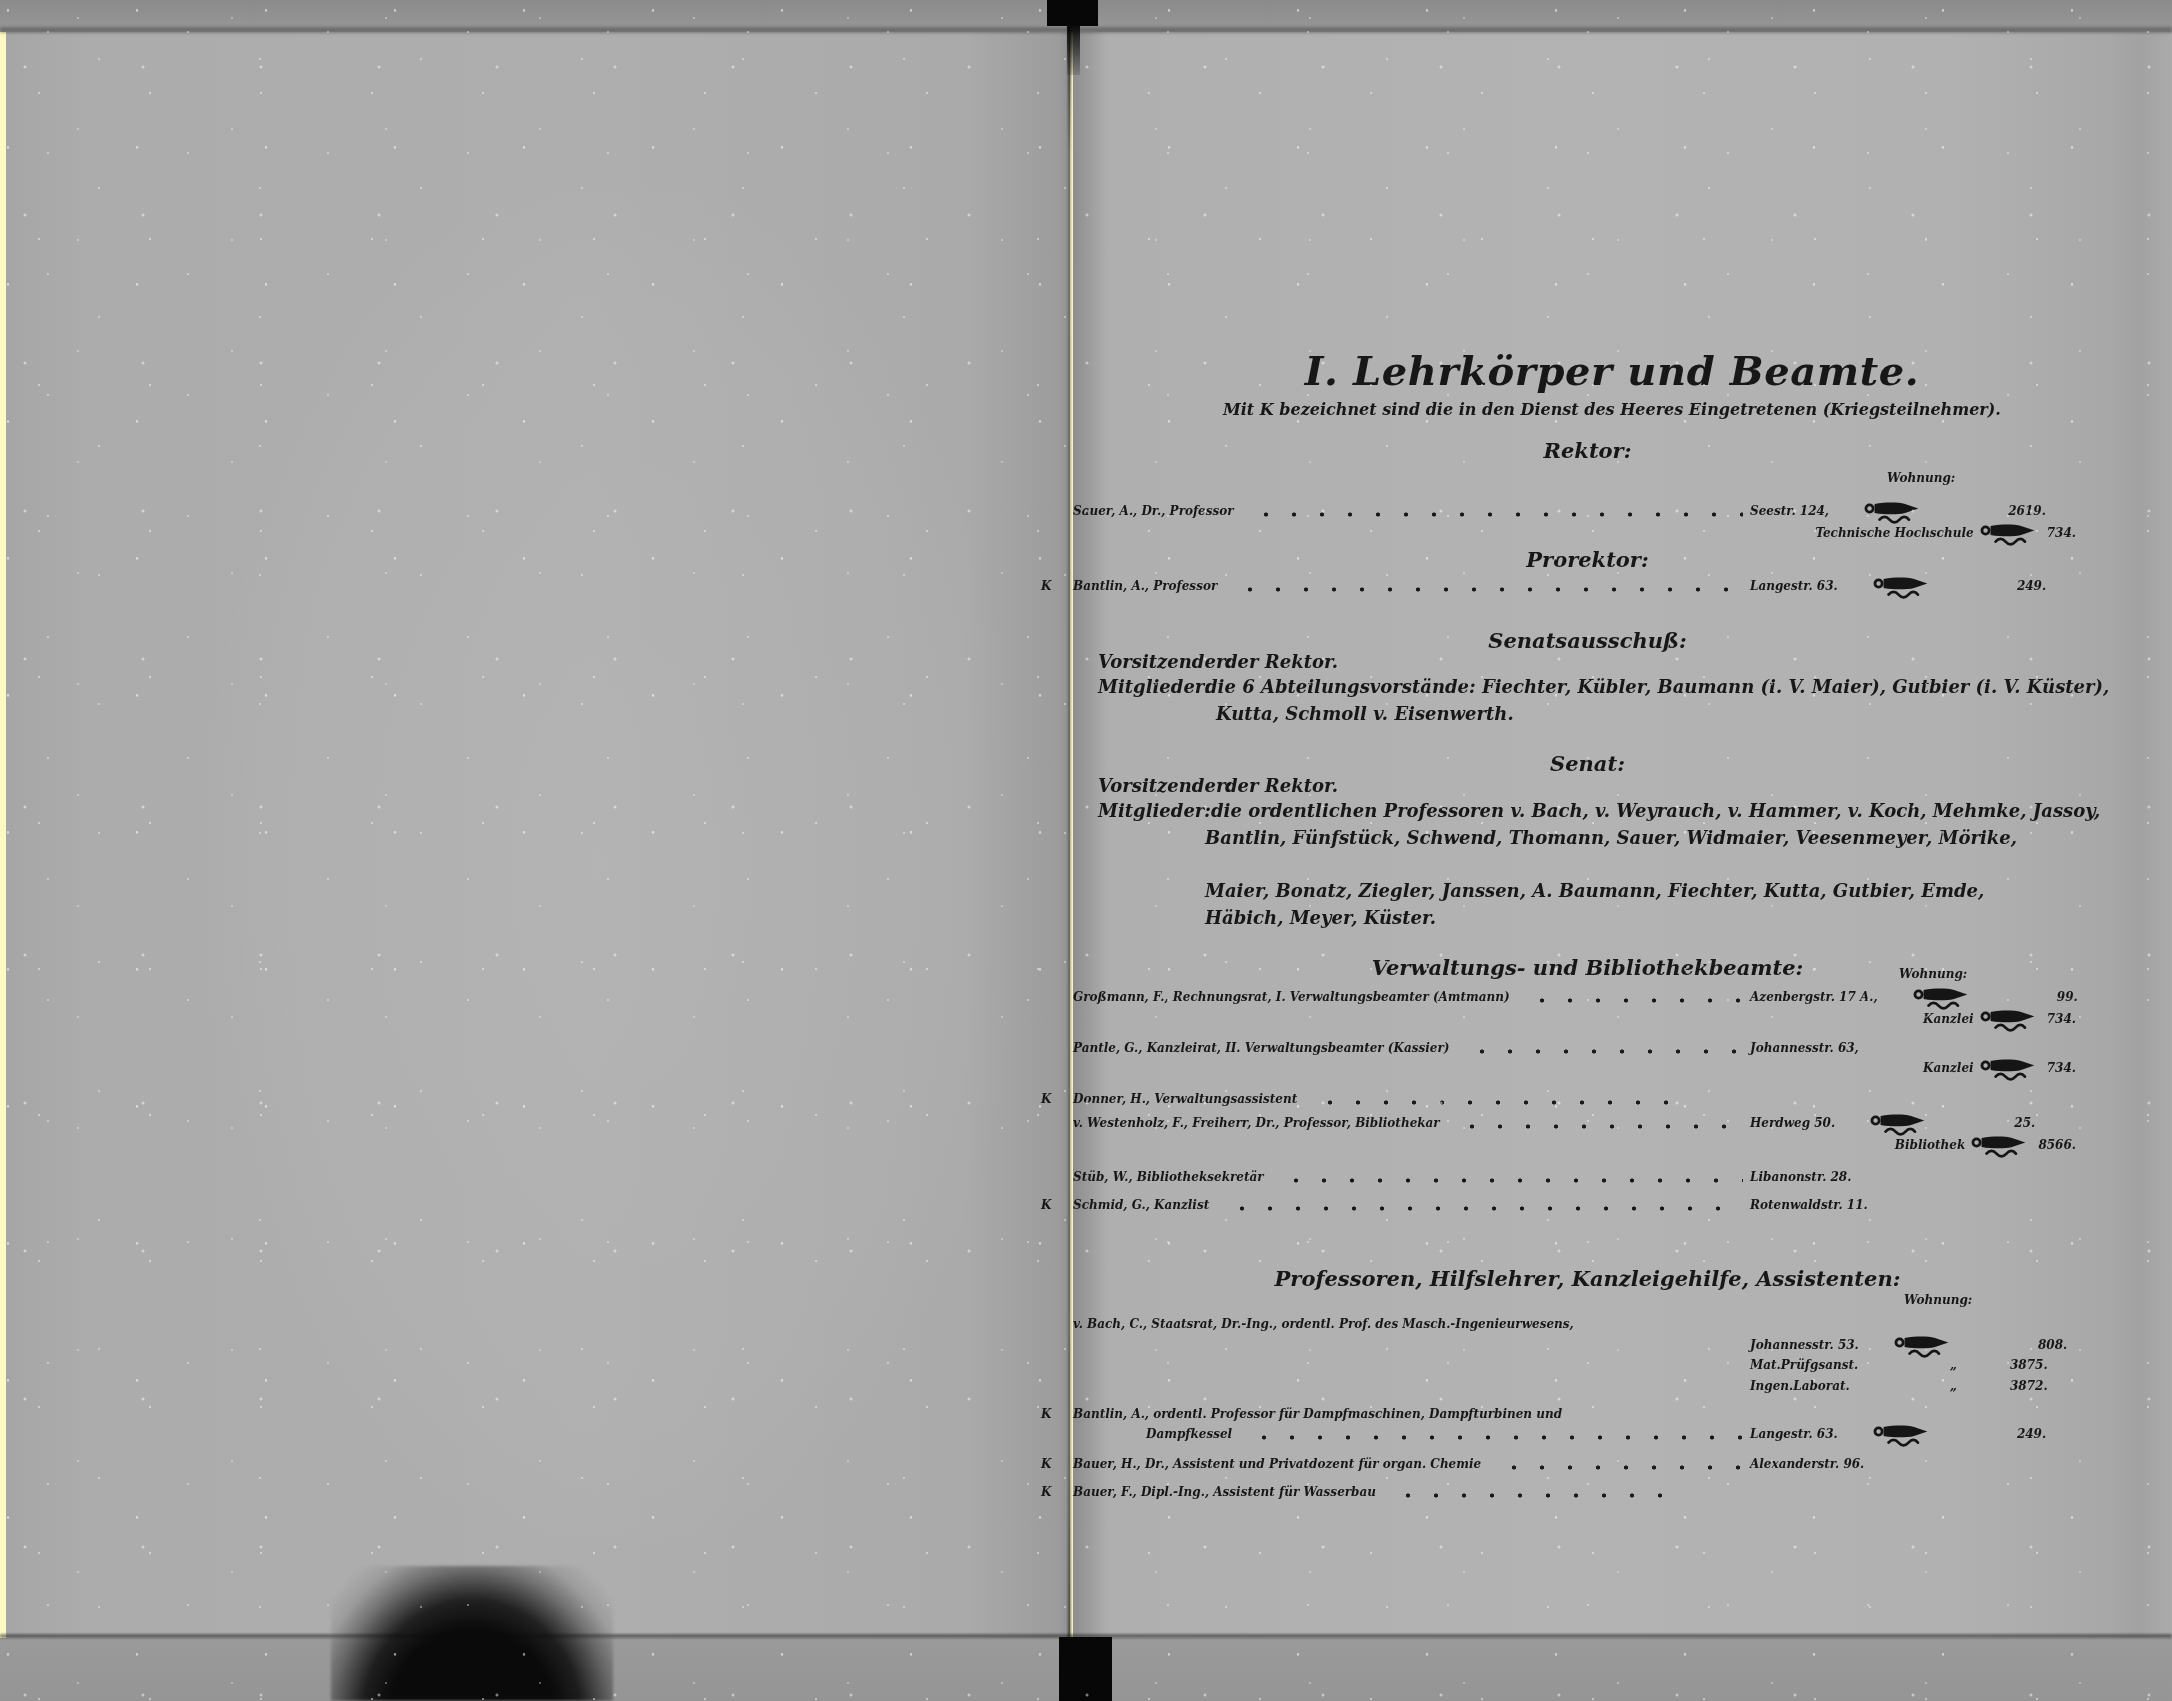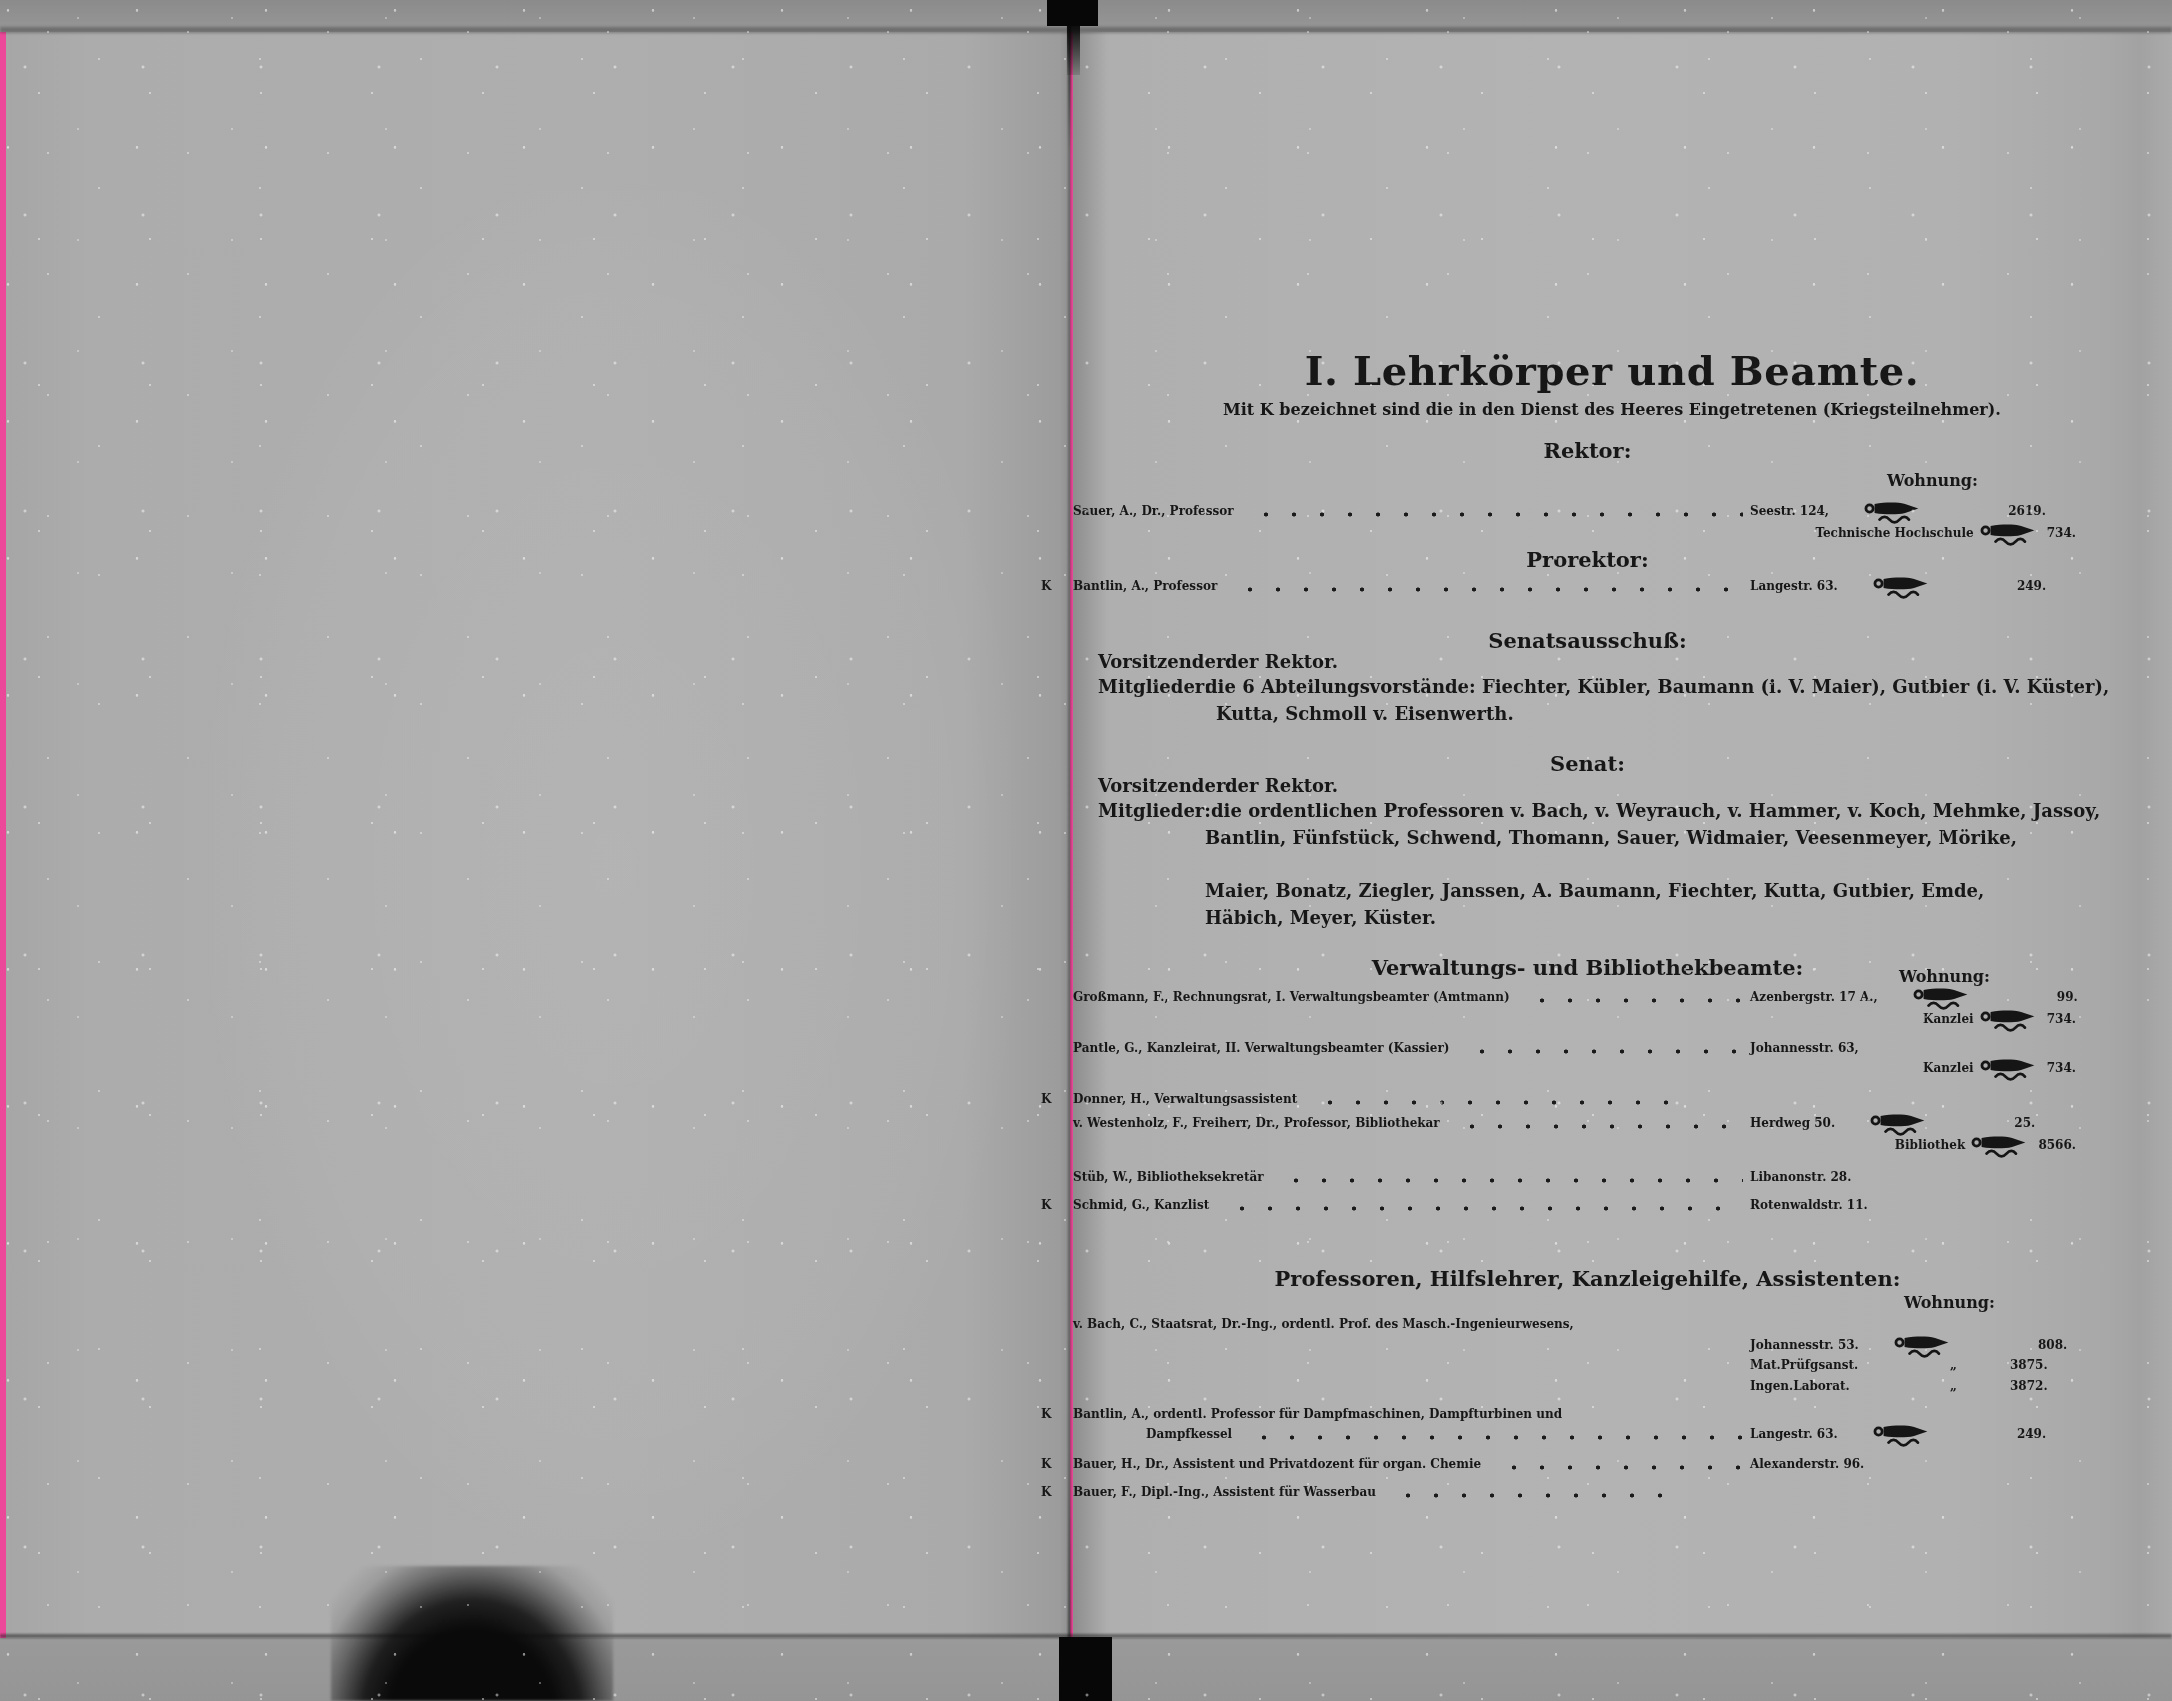--- a/index.html
+++ b/index.html
@@ -1,17 +1,17 @@
 <!DOCTYPE html>
 <html style="font-size:9.8px"><head>
 <meta charset="utf-8">
 <style>
   html,body{margin:0;padding:0;background:#8f8f8f;}
   #scan{position:relative;width:2172px;height:1702px;overflow:hidden;
-        background:#ec4899;font-family:"DejaVu Serif","Liberation Serif",serif;color:#171717;}
+        background:#fef9c3;font-family:"DejaVu Serif","Liberation Serif",serif;color:#171717;font-style:italic;}
   .abs{position:absolute;}
   
   .page{position:absolute;top:32px;height:1606px;}
   .page-left{left:6.1px;width:1064px;
     background:linear-gradient(90deg,#a6a6a6 0%,#acacac 8%,#aeaeae 55%,#aaaaaa 90%,#9c9c9c 99%,#8f8f8f 100%);}
   .page-right{left:1073px;width:1100px;
     background:linear-gradient(90deg,#9d9d9d 0%,#afafaf 3%,#b3b3b3 45%,#b1b1b1 80%,#a8a8a8 94%,#a2a2a2 97%,#ababab 100%);}
   .page-left-glow{left:208px;top:159px;width:797px;height:1349px;
     background:radial-gradient(ellipse at 50% 50%,rgba(255,255,255,0.07),rgba(255,255,255,0.03) 60%,transparent 75%);}
   
@@ -41,21 +41,21 @@
       radial-gradient(circle at 48px 32px,rgba(255,255,255,.7) 0.7px,transparent 1.3px),
       radial-gradient(circle at 25px 67px,rgba(255,255,255,.85) 1.2px,transparent 1.8px),
       radial-gradient(circle at 78px 18px,rgba(255,255,255,.6) 0.7px,transparent 1.3px),
       radial-gradient(circle at 39px 93px,rgba(255,255,255,.8) 0.9px,transparent 1.5px),
       radial-gradient(circle at 99px 59px,rgba(255,255,255,.7) 0.8px,transparent 1.4px);
     background-size:129px 137px,140px 121px,118px 148px,154px 111px,111px 146px,161px 129px;}
   
   .title{left:1103px;top:347px;width:1018px;text-align:center;font-size:40px;font-weight:bold;letter-spacing:0.6px;}
   .subtitle{left:1103px;top:400px;width:1018px;text-align:center;font-size:16px;font-weight:bold;}
   .heading{left:1097px;width:981px;text-align:center;font-size:21px;font-weight:bold;white-space:nowrap;}
-  .wohnung{font-size:16px;font-weight:bold;}
+  .wohnung{font-size:12px;font-weight:bold;}
   .row{left:1041px;width:1035px;display:flex;align-items:flex-start;font-size:12px;font-weight:bold;
        white-space:nowrap;line-height:24.5px;height:24.5px;}
   .kmark{flex:none;width:32px;}
   .name{flex:none;}
   .name.indent{margin-left:105px;}
   .lead{flex:1 1 auto;min-width:0;margin:0 7.4px;align-self:stretch;
     background-image:radial-gradient(circle,#1a1a1a 1.8px,transparent 2.5px);
     background-size:28px 7.4px;background-repeat:repeat-x;background-position:left 11px bottom 5.5px;}
   .lead.invis{background:none;}
   .addr{flex:none;width:326px;display:flex;align-items:baseline;gap:29px;}

